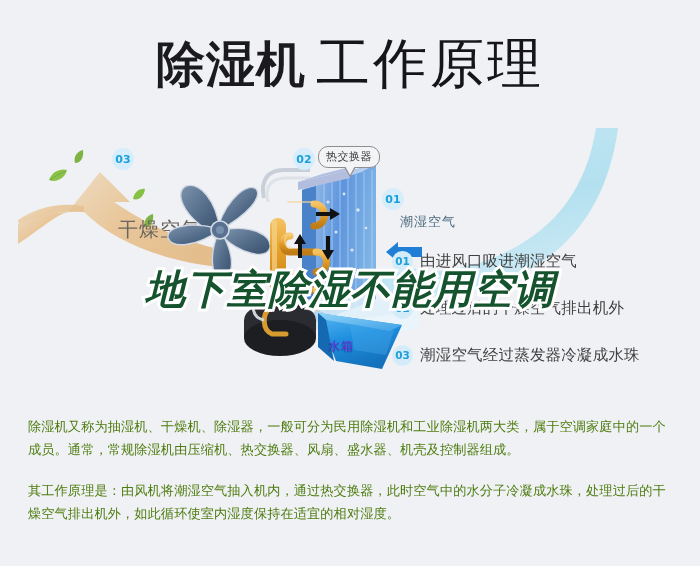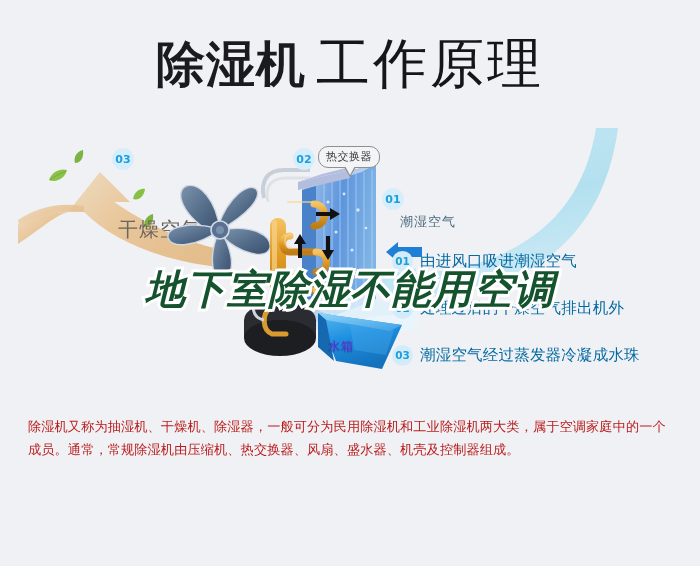--- a/index.html
+++ b/index.html
@@ -178,21 +178,21 @@
     background: #d4ecfa;
     color: #1b9fdb;
     font-size: 10.5px;
     font-weight: bold;
     font-family: "DejaVu Sans", sans-serif;
     display: flex; align-items: center; justify-content: center;
     margin-right: 7px;
   }
   .step-text {
     font-size: 15.5px;
-    color: #0369a1;
+    color: #404040;
     font-family: "DejaVu Sans", sans-serif;
     letter-spacing: 0.2px;
   }
 
   
   .overlay {
     position: absolute;
     left: 0; top: 262px;
     width: 700px;
     text-align: center;
@@ -216,21 +216,21 @@
 
   
   .body-copy {
     position: absolute;
     left: 28px; top: 415px;
     width: 646px;
   }
   .para {
     font-size: 13.2px;
     line-height: 23px;
-    color: #b91c1c;
+    color: #4d7c0f;
     font-family: "DejaVu Sans", sans-serif;
     letter-spacing: 0.1px;
   }
   .para + .para { margin-top: 18px; }
 </style>
 </head>
 <body>
 
 <div id="page">
 
@@ -449,15 +449,16 @@
       <span class="step-text">潮湿空气经过蒸发器冷凝成水珠</span>
     </div>
   </div>
 
   <div class="overlay">
     <span class="overlay-text">地下室除湿不能用空调</span>
   </div>
 
   <div class="body-copy">
     <p class="para">除湿机又称为抽湿机、干燥机、除湿器，一般可分为民用除湿机和工业除湿机两大类，属于空调家庭中的一个成员。通常，常规除湿机由压缩机、热交换器、风扇、盛水器、机壳及控制器组成。</p>
+    <p class="para">其工作原理是：由风机将潮湿空气抽入机内，通过热交换器，此时空气中的水分子冷凝成水珠，处理过后的干燥空气排出机外，如此循环使室内湿度保持在适宜的相对湿度。</p>
   </div>
 
 </div>
 
 </body></html>

